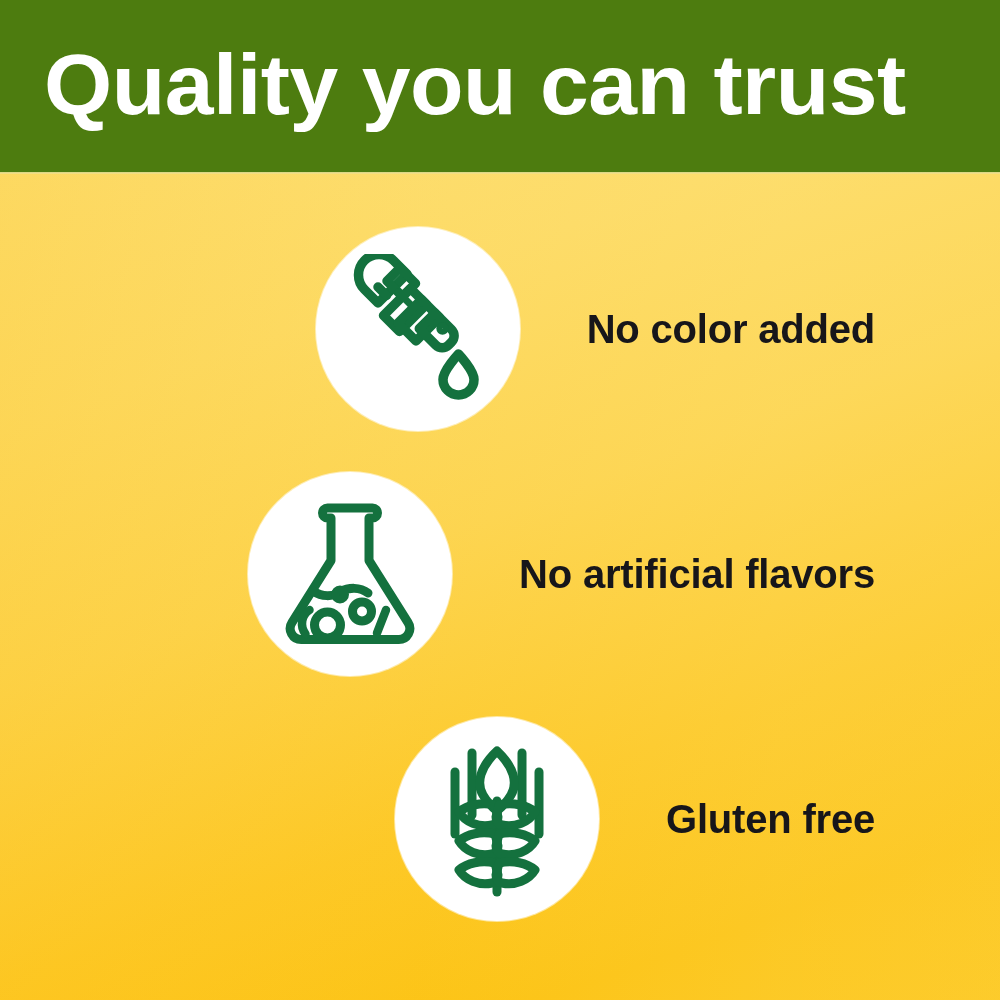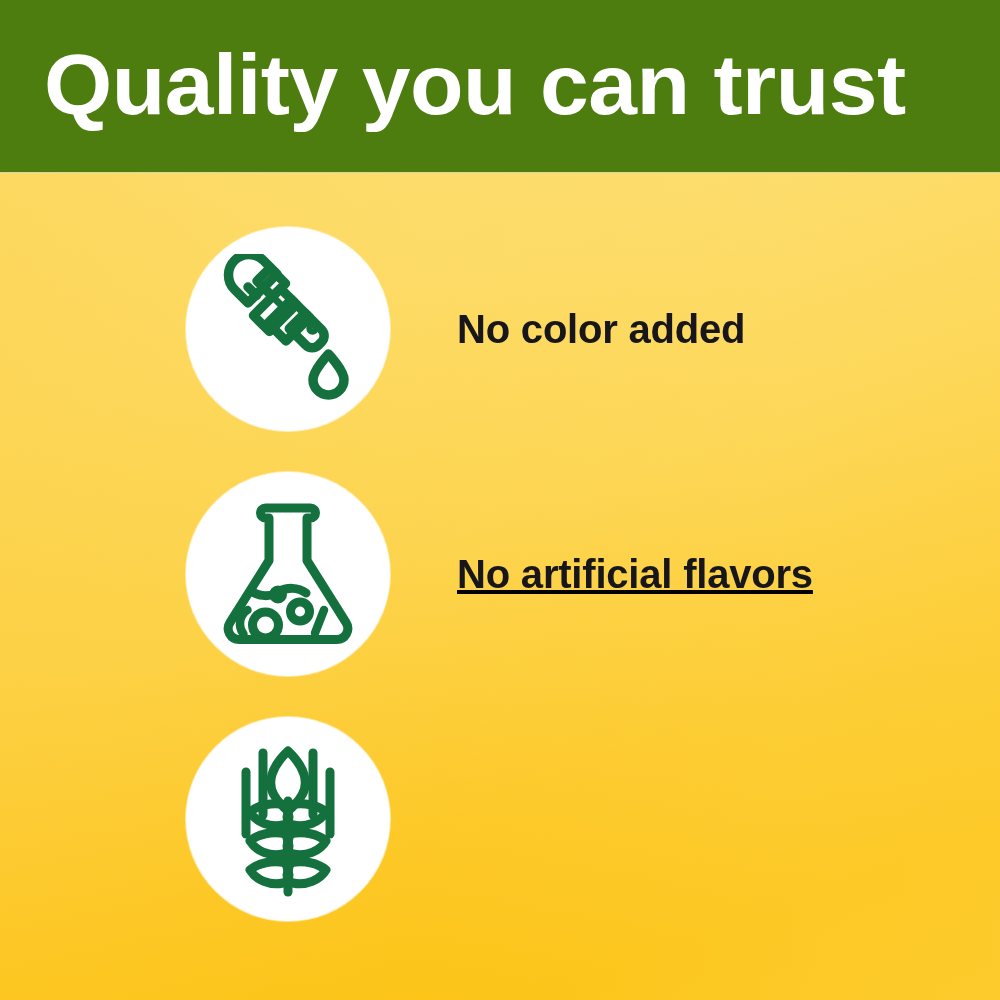--- a/index.html
+++ b/index.html
@@ -97,23 +97,24 @@
     height: 828px;
     z-index: 3;
   }
   .feature-row {
     position: absolute;
     left: 0;
     width: 875px;
     height: 245px;
     display: flex;
     align-items: center;
+    justify-content: flex-end;
   }
   .row-1 { top: 34px; }
-  .row-2 { top: 279px; text-decoration: underline; }
+  .row-2 { top: 279px; }
   .row-3 { top: 524px; }
 
   .icon-circle {
     position: relative;
     margin-left: 186px;
     width: 204px;
     height: 204px;
     border-radius: 50%;
     background: #FFFFFF;
     flex: 0 0 auto;
@@ -218,16 +219,17 @@
             <path d="M70 66 c 14 -3 28 0 36 7 c -6 10 -20 16 -33 13 c -6 -1.5 -6 -5 -6 -8 z"></path>
 
             <path d="M66 95 c -14 -3 -28 0 -36 7 c 6 10 20 16 33 13 c 6 -1.5 6 -5 6 -8 z"></path>
             <path d="M70 95 c 14 -3 28 0 36 7 c -6 10 -20 16 -33 13 c -6 -1.5 -6 -5 -6 -8 z"></path>
 
             <path d="M66 124 c -14 -3 -28 0 -36 7 c 6 10 20 16 33 13 c 6 -1.5 6 -5 6 -8 z"></path>
             <path d="M70 124 c 14 -3 28 0 36 7 c -6 10 -20 16 -33 13 c -6 -1.5 -6 -5 -6 -8 z"></path>
           </g>
         </svg>
       </div>
+      <div class="feature-label">Gluten free</div>
     </div>
 
   </div>
 </div>
 
 </body></html>

